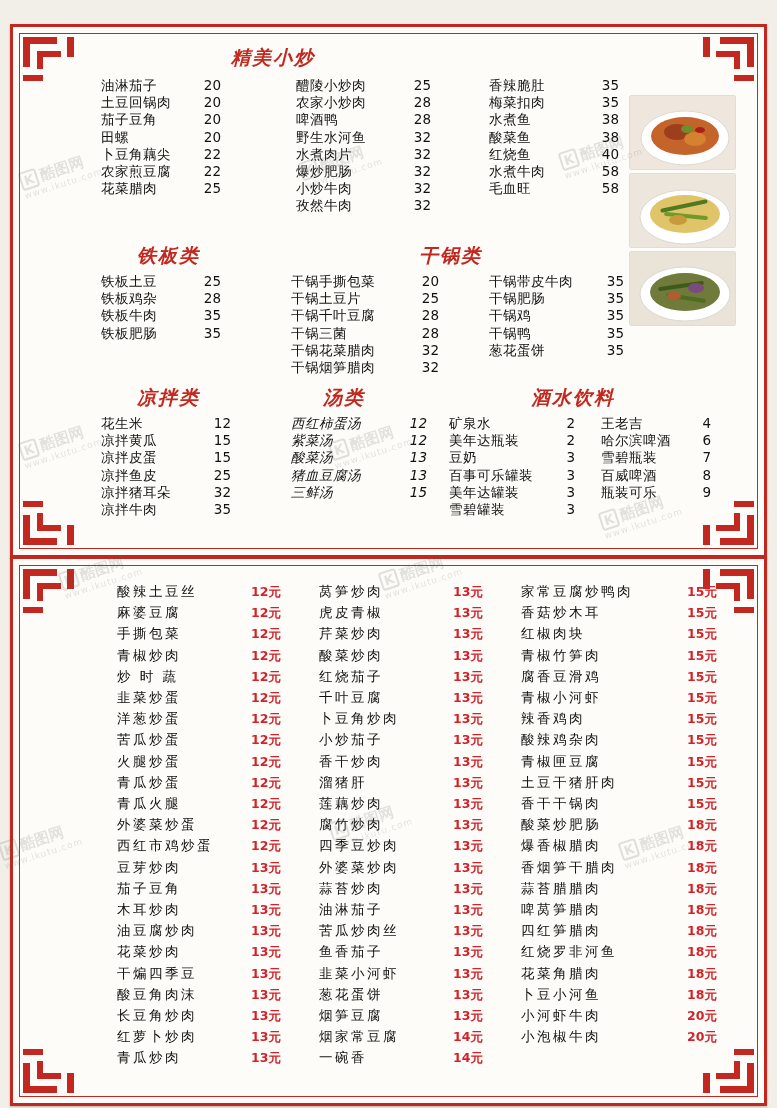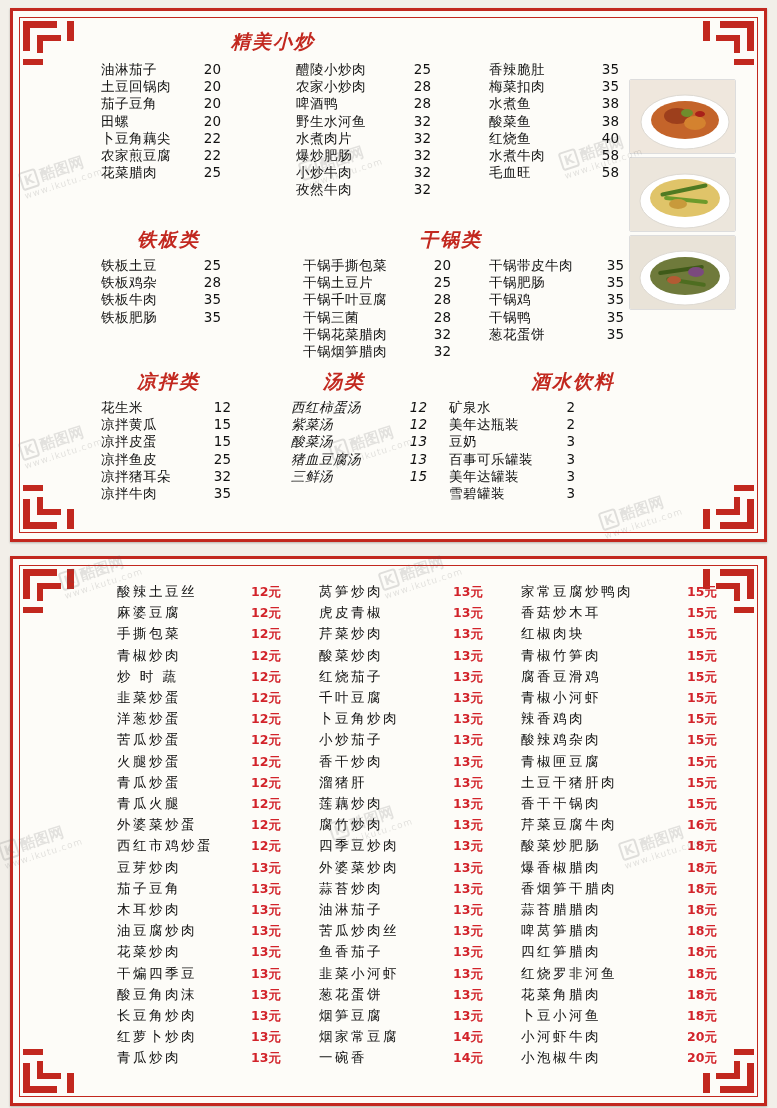--- a/index.html
+++ b/index.html
@@ -17,21 +17,21 @@
     position:absolute;
     left:10px;right:10px;
     background:#fdfcf8;
     border:3px solid #c2281f;
     box-shadow:0 1px 2px rgba(0,0,0,.25);
   }
   .panel .inner{
     position:absolute;inset:6px;
     border:1px solid #c2281f;
   }
-  #panel-top{top:8px;height:528px;padding-left:18px;}
+  #panel-top{top:24px;height:528px;padding-left:18px;}
   #panel-bottom{top:556px;height:544px;}
 
   
   .corner{position:absolute;width:58px;height:48px;}
   .corner i{position:absolute;background:#c2281f;display:block;}
   .c-tl{top:10px;left:10px;}
   .c-tr{top:10px;right:10px;transform:scaleX(-1);}
   .c-bl{bottom:10px;left:10px;transform:scaleY(-1);}
   .c-br{bottom:10px;right:10px;transform:scale(-1,-1);}
   .corner i.a{left:0;top:0;width:34px;height:7px;}
@@ -303,21 +303,21 @@
           </div>
         <div class="row">
             <span class="nm">铁板肥肠</span>
             <span class="pr">35</span>
           </div>
       </div>
 
       <div class="block" style="left:378px;top:198px;">
         <div class="cat-title">干锅类</div>
       </div>
-      <div class="block" style="left:250px;top:228px;width:148px;margin-left:12px;">
+      <div class="block" style="left:250px;top:228px;width:148px;">
         <div class="row">
             <span class="nm">干锅手撕包菜</span>
             <span class="pr">20</span>
           </div>
         <div class="row">
             <span class="nm">干锅土豆片</span>
             <span class="pr">25</span>
           </div>
         <div class="row">
             <span class="nm">干锅千叶豆腐</span>
@@ -435,20 +435,42 @@
             <span class="nm">百事可乐罐装</span>
             <span class="pr">3</span>
           </div>
         <div class="row">
             <span class="nm">美年达罐装</span>
             <span class="pr">3</span>
           </div>
         <div class="row">
             <span class="nm">雪碧罐装</span>
             <span class="pr">3</span>
+          </div>
+      </div>
+      <div class="block" style="left:560px;top:370px;width:110px;">
+        <div class="row">
+            <span class="nm">王老吉</span>
+            <span class="pr">4</span>
+          </div>
+        <div class="row">
+            <span class="nm">哈尔滨啤酒</span>
+            <span class="pr">6</span>
+          </div>
+        <div class="row">
+            <span class="nm">雪碧瓶装</span>
+            <span class="pr">7</span>
+          </div>
+        <div class="row">
+            <span class="nm">百威啤酒</span>
+            <span class="pr">8</span>
+          </div>
+        <div class="row">
+            <span class="nm">瓶装可乐</span>
+            <span class="pr">9</span>
           </div>
       </div>
 
     </div>
   </div>
 
   <div class="panel" id="panel-bottom">
     <div class="inner"></div>
 
     <div class="corner c-tl">
@@ -714,24 +736,20 @@
             <span class="nm">青椒匣豆腐</span>
             <span class="pr">15元</span>
           </div>
         <div class="ff-row">
             <span class="nm">土豆干猪肝肉</span>
             <span class="pr">15元</span>
           </div>
         <div class="ff-row">
             <span class="nm">香干干锅肉</span>
             <span class="pr">15元</span>
-          </div>
-        <div class="ff-row">
-            <span class="nm">芹菜豆腐牛肉</span>
-            <span class="pr">16元</span>
           </div>
         <div class="ff-row">
             <span class="nm">酸菜炒肥肠</span>
             <span class="pr">18元</span>
           </div>
         <div class="ff-row">
             <span class="nm">爆香椒腊肉</span>
             <span class="pr">18元</span>
           </div>
         <div class="ff-row">

